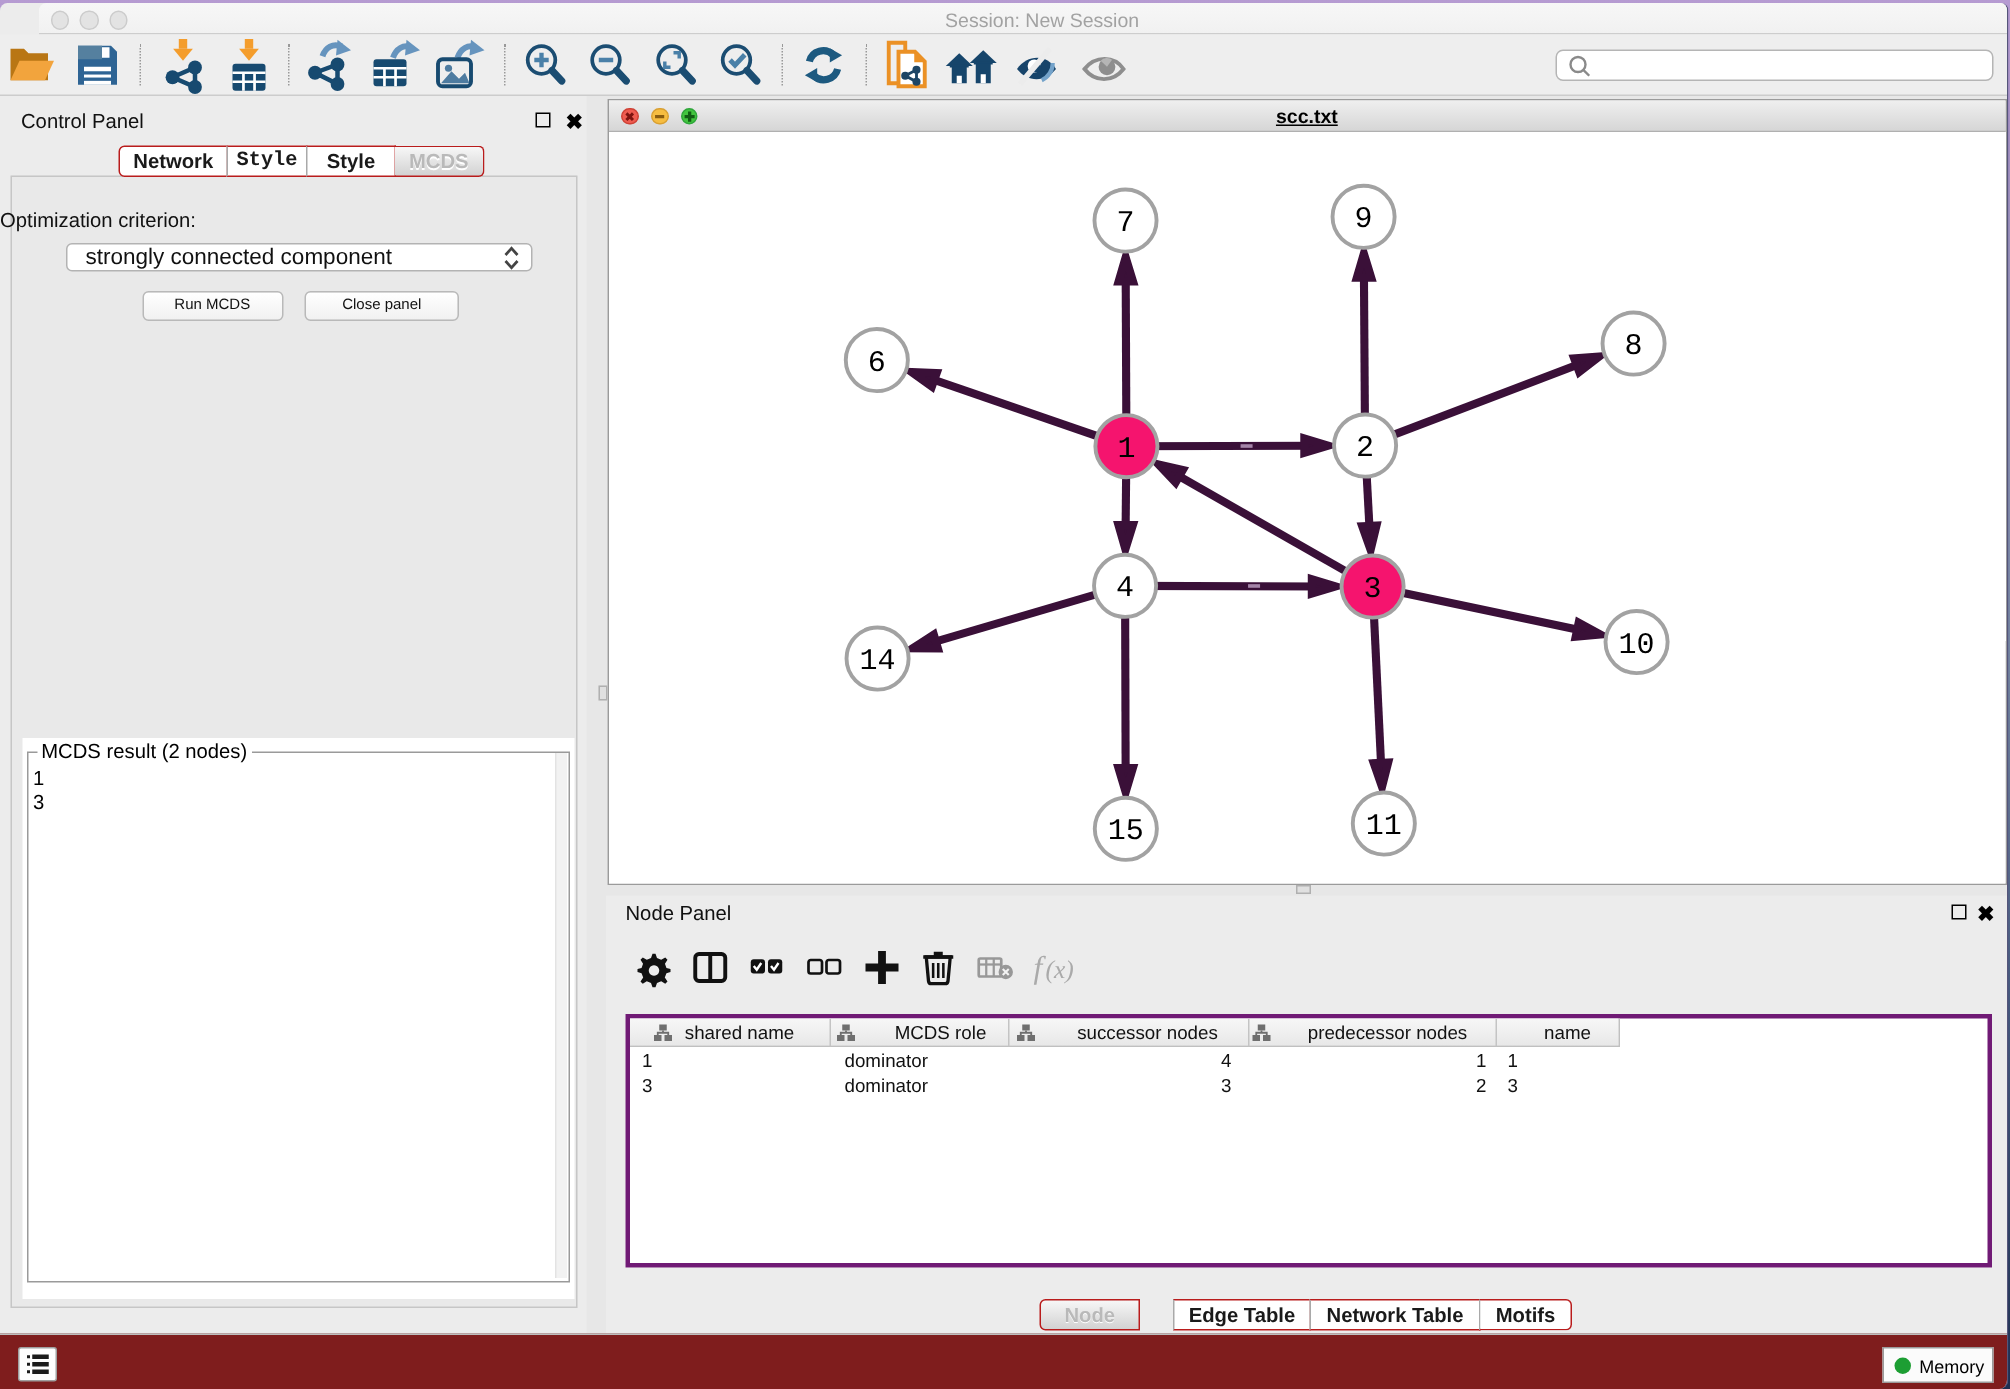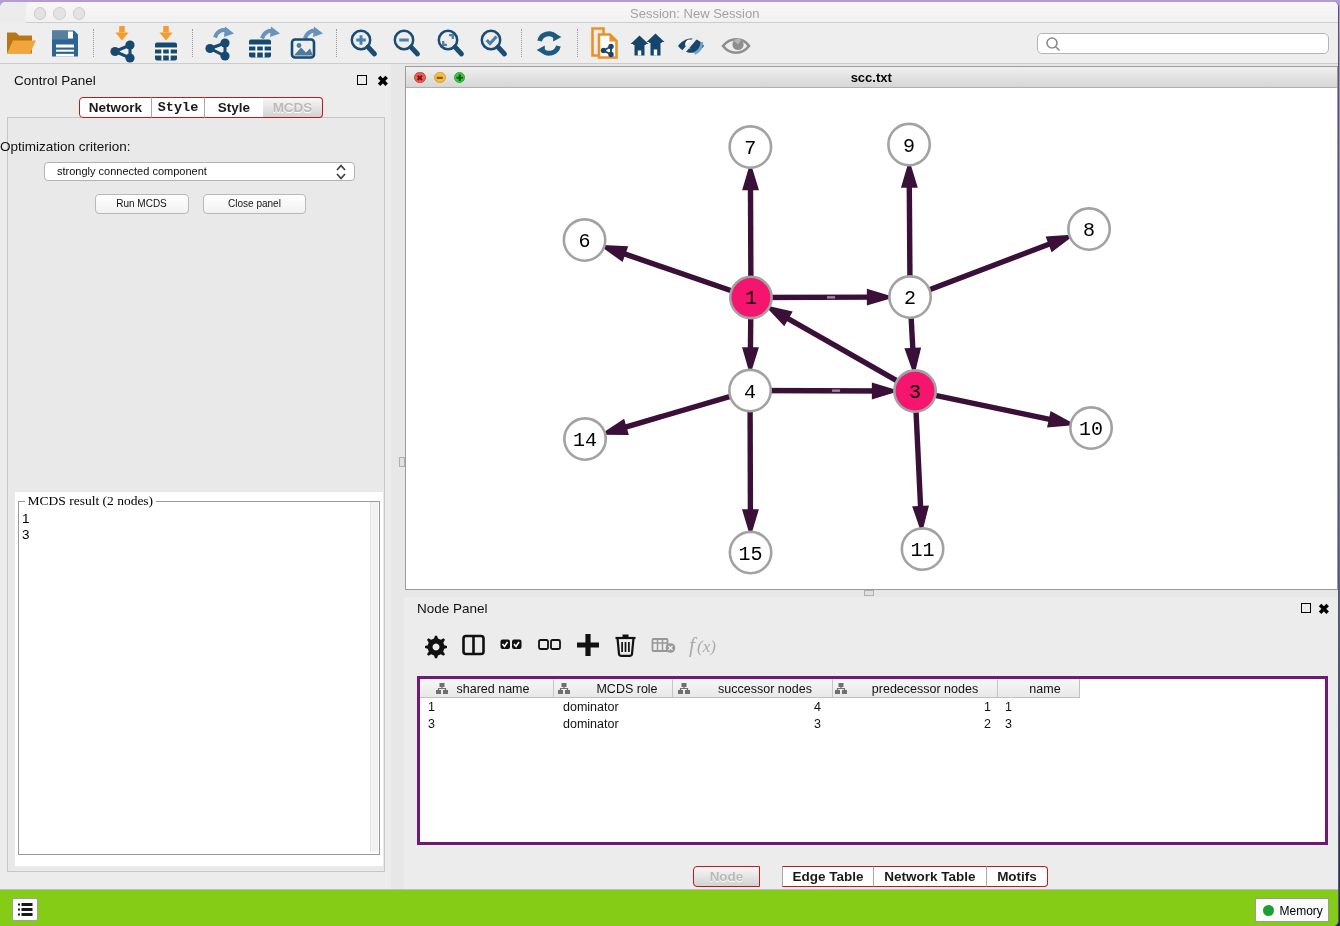--- a/index.html
+++ b/index.html
@@ -13,25 +13,25 @@
 .search{position:absolute;left:1037px;top:10px;width:292px;height:21px;background:#fff;border:1px solid #b5b5b5;border-radius:5px;}
 
 .cp{position:absolute;left:0;top:62px;width:391px;height:825px;background:#ececec;}
 .paneltitle{position:absolute;font-size:13.5px;color:#111;}
 .fbtn{position:absolute;width:10px;height:10px;border:1.6px solid #000;background:transparent;}
 .xbtn{position:absolute;font-size:14px;font-weight:700;color:#000;line-height:10px;}
 .tabbar{position:absolute;height:21px;}
 .tab{position:absolute;top:0;height:21px;background:#fff;border:1px solid #b91c1c;font-size:13.5px;font-weight:700;color:#1a1a1a;text-align:center;line-height:19px;}
 .tab.sel{background:linear-gradient(#f7f7f7,#d2d2d2);color:#b9b9b9;text-shadow:0 1px 0 #fff;}
 .cpanel{position:absolute;left:7px;top:53px;width:378px;height:755px;background:#e9e9e9;border:1px solid #c6c6c6;}
-.combo{position:absolute;left:44px;top:98px;width:311px;height:19px;background:#fff;border:1px solid #b3b3b3;border-radius:4px;font-size:11px;color:#111;line-height:17px;padding-left:12px;}
+.combo{position:absolute;left:44px;top:98px;width:311px;height:19px;background:#fff;border:1px solid #b3b3b3;border-radius:4px;font-size:15px;color:#111;line-height:17px;padding-left:12px;}
 .btn{position:absolute;top:130px;height:20px;background:linear-gradient(#ffffff,#f1f1f1);border:1px solid #b9b9b9;border-radius:4px;font-size:10px;font-weight:400;color:#111;text-align:center;line-height:18px;}
 .fieldset{position:absolute;left:14.5px;top:428px;width:368.5px;height:374px;background:#fff;}
 
-.statusbar{position:absolute;left:0;top:887px;width:100%;height:37px;background:#84cc16;border-top:1px solid #bdbdbd;}
+.statusbar{position:absolute;left:0;top:887px;width:100%;height:37px;background:#7f1d1d;border-top:1px solid #bdbdbd;}
 
 .rightside{position:absolute;left:391px;top:62px;width:946.5px;height:825px;background:#e7e7e7;}
 .netwin{position:absolute;left:14px;top:2px;width:932.5px;height:524px;background:#fff;border:1px solid #9b9b9b;}
 .nettitle{position:absolute;left:0;top:0;width:100%;height:21px;background:linear-gradient(#efefef,#d6d6d6);border-bottom:1px solid #b0b0b0;}
 .ntl{position:absolute;top:4.5px;width:11.5px;height:11.5px;border-radius:50%;}
 .tablepanel{position:absolute;left:13px;top:533px;width:933.5px;height:293px;background:#ececec;}
 .bottomtabs{position:absolute;height:21px;}
 </style></head>
 <body>
 <div class="win">
@@ -196,21 +196,21 @@
       <svg width="12" height="16" style="position:absolute;right:7px;top:1px;">
           <path d="M2 6 L6 1.5 L10 6" fill="none" stroke="#444" stroke-width="1.8"></path>
           <path d="M2 10 L6 14.5 L10 10" fill="none" stroke="#444" stroke-width="1.8"></path>
         </svg>
     </div>
     <div class="btn" style="left:94.5px;width:94px;">Run MCDS</div>
     <div class="btn" style="left:203px;width:103px;">Close panel</div>
     <div class="fieldset">
       <div style="position:absolute;left:3px;top:8.5px;width:362.5px;height:354px;border:1px solid #9a9a9a;"></div>
       <div style="position:absolute;right:5px;top:10px;width:8px;height:350px;background:#f2f2f2;border-left:1px solid #e3e3e3;"></div>
-      <div style="position:absolute;left:10px;top:1px;background:#fff;padding:0 3px;font-size:13.5px;color:#000;font-family:Liberation Serif, serif;">MCDS result (2 nodes)</div>
+      <div style="position:absolute;left:10px;top:1px;background:#fff;padding:0 3px;font-size:13.5px;color:#000;">MCDS result (2 nodes)</div>
       <div style="position:absolute;left:7.5px;top:19px;font-size:13.5px;color:#000;line-height:16.3px;">1<br>3</div>
     </div>
   </div>
   <div class="rightside">
     <div class="netwin">
       <div class="nettitle">
         <div class="ntl" style="left:8px;background:#ee5c50;border:1px solid #cf4236;">
             <svg width="10" height="10" style="position:absolute;left:0.2px;top:0.2px">
               <path d="M2.6 2.6 L7 7 M7 2.6 L2.6 7" stroke="#7d1410" stroke-width="2"></path>
             </svg>
@@ -218,21 +218,21 @@
         <div class="ntl" style="left:28px;background:#f6bd41;border:1px solid #d9a032;">
             <svg width="10" height="10" style="position:absolute;left:0.2px;top:0.2px">
               <path d="M1.7 4.8 L7.8 4.8" stroke="#8a5d10" stroke-width="2.2"></path>
             </svg>
           </div>
         <div class="ntl" style="left:47.5px;background:#42c53e;border:1px solid #2ea63a;">
             <svg width="10" height="10" style="position:absolute;left:0.2px;top:0.2px">
               <path d="M4.75 1.4 L4.75 8.1 M1.4 4.75 L8.1 4.75" stroke="#115e14" stroke-width="2.2"></path>
             </svg>
           </div>
-        <div style="position:absolute;left:0;width:100%;top:3px;text-align:center;font-size:13px;font-weight:700;color:#000;">scc.txt</div>
+        <div style="position:absolute;left:0;width:100%;top:3px;text-align:center;font-size:13px;font-weight:700;color:#000;text-decoration:underline;">scc.txt</div>
       </div>
       <div id="graph" style="position:absolute;left:0;top:21px;width:930.5px;height:501px;background:#fff;transform:translateZ(0);">
       <svg width="930" height="501" style="transform:translate(0.55px,0.55px)">
         <g stroke="#3a1038" stroke-width="5.4" fill="#3a1038">
           <line x1="344.4" y1="208.9" x2="343.9" y2="91.0"></line>
               <polygon points="343.9,83.0 348.8,99.0 339.2,99.0"></polygon>
           <line x1="344.4" y1="208.9" x2="208.7" y2="162.1"></line>
               <polygon points="201.2,159.5 217.9,160.2 214.7,169.2"></polygon>
           <line x1="344.4" y1="208.9" x2="471.0" y2="208.6"></line>
               <polygon points="479.0,208.6 463.0,213.4 463.0,203.8"></polygon>

